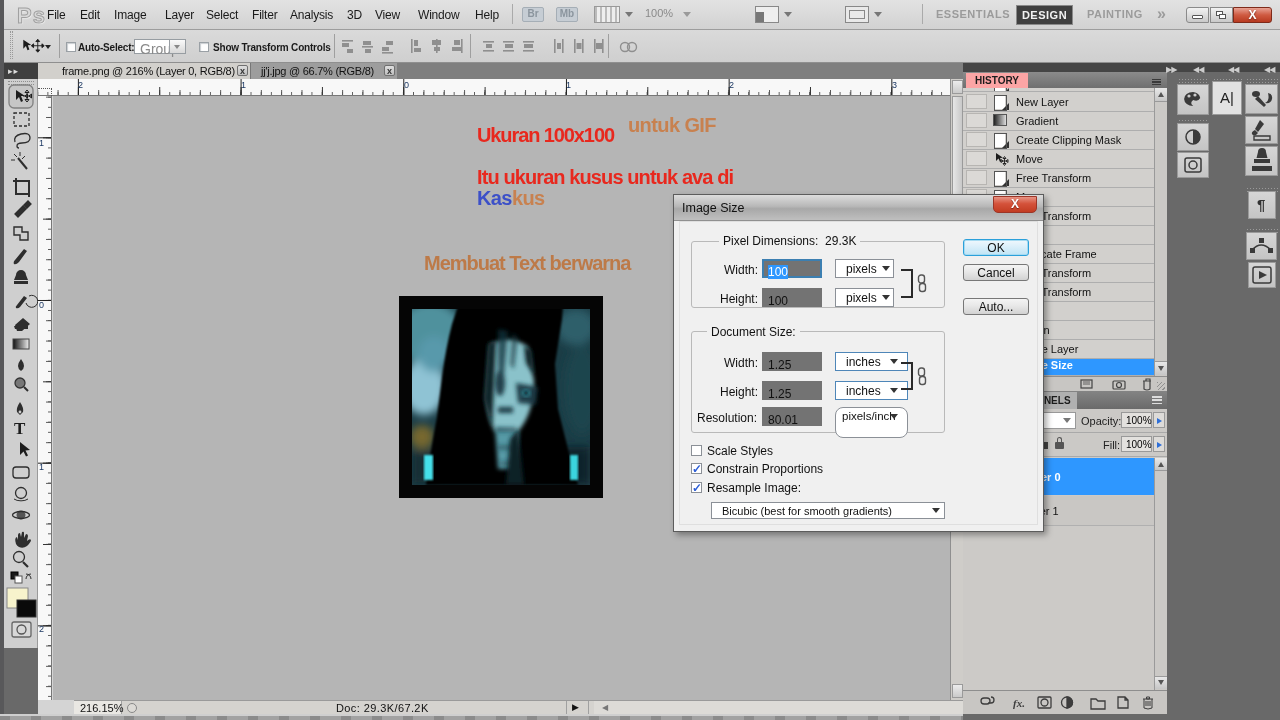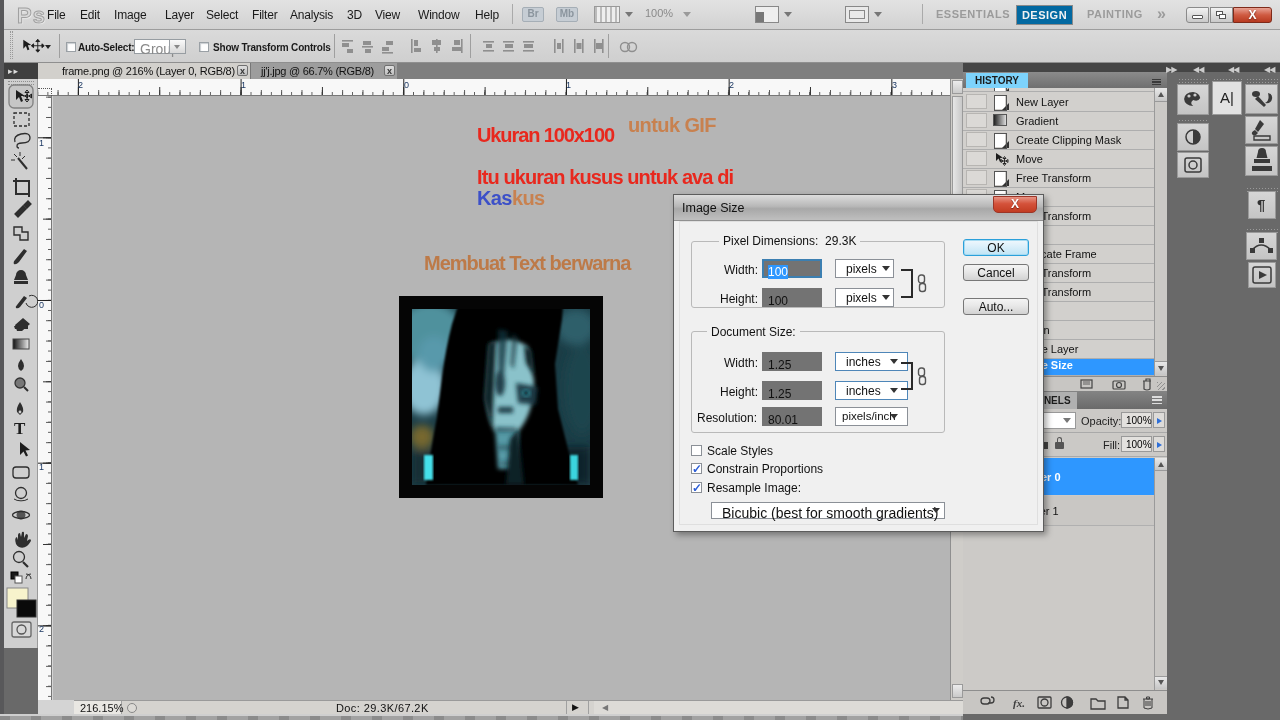--- a/index.html
+++ b/index.html
@@ -65,21 +65,21 @@
   border-top:1px solid #9a9a9a; font-size:11px; color:#111;margin-left:36px; }
 #botstrip { left:0; top:714px; width:1280px; height:6px; background:#cfcfcf; }
 #botedge { left:0; top:716px; width:1280px; height:4px;
   background:repeating-linear-gradient(90deg,#8b8b8b 0 10px,#a2a2a2 10px 31px); }
 
 #rightbg { left:963px; top:63px; width:317px; height:657px; background:#696969; }
 #rtophdr { left:963px; top:63px; width:317px; height:9px; background:#454545; }
 
 #histhdr { left:963px; top:72px; width:204px; height:16px;
   background:linear-gradient(#8b8b8b,#6f6f6f); }
-#histtab { left:966px; top:73px; width:62px; height:15px; background:#7dd3fc;
+#histtab { left:966px; top:73px; width:62px; height:15px; background:#fca5a5;
   font-size:10px; font-weight:bold; color:#1c1c1c; text-align:center; padding-top:2px;}
 #histrows { left:963px; top:88px; width:204px; height:288px; background:#d2d0cd; }
 .hrow { position:absolute; left:0; width:204px; height:19px; overflow:hidden;
   border-bottom:1px solid #aeaeae; font-size:11px; color:#111; }
 .hrow .txt { position:absolute; left:53px; top:3px; }
 .hselect { background:#2e97ff; color:#fff; font-weight:bold; }
 .hrow .well { position:absolute; left:3px; top:1px; width:21px; height:15px;
   background:#dbd9d6; border:1px solid #b7b5b2; }
 .hrow .ic { position:absolute; left:30px; top:1px; width:16px; height:16px; }
 .docic { background:
@@ -164,21 +164,21 @@
   <div class="abs" style="left:625px;top:12px;width:0;height:0;border-left:4px solid transparent;border-right:4px solid transparent;border-top:5px solid #777;"></div>
   <div class="abs" style="left:645px;top:7px;font-size:11px;color:#8a8a8a;">100%</div>
   <div class="abs" style="left:683px;top:12px;width:0;height:0;border-left:4px solid transparent;border-right:4px solid transparent;border-top:5px solid #9a9a9a;"></div>
   <div class="abs" style="left:755px;top:6px;width:24px;height:17px;border:1px solid #888;background:linear-gradient(90deg,#777 0 8px,#eee 8px);box-shadow:inset 0 5px 0 #eee;"></div>
   <div class="abs" style="left:784px;top:12px;width:0;height:0;border-left:4px solid transparent;border-right:4px solid transparent;border-top:5px solid #777;"></div>
   <div class="abs" style="left:845px;top:6px;width:24px;height:17px;border:1px solid #888;background:#e9e9e9;box-shadow:inset 0 0 0 3px #e9e9e9, inset 0 0 0 4px #888;"></div>
   <div class="abs" style="left:874px;top:12px;width:0;height:0;border-left:4px solid transparent;border-right:4px solid transparent;border-top:5px solid #777;"></div>
 
   <div class="abs" style="left:922px;top:4px;width:1px;height:20px;background:#aaa;"></div>
   <div class="abs" style="left:936px;top:8px;font-size:11px;font-weight:bold;color:#9b9b9b;letter-spacing:0.5px;">ESSENTIALS</div>
-  <div class="abs" style="left:1016px;top:5px;width:57px;height:20px;background:#0369a1;border:1px solid #8a8a8a;color:#f2f2f2;font-size:11px;font-weight:bold;text-align:center;padding-top:3px;letter-spacing:0.5px;">DESIGN</div>
+  <div class="abs" style="left:1016px;top:5px;width:57px;height:20px;background:#404040;border:1px solid #8a8a8a;color:#f2f2f2;font-size:11px;font-weight:bold;text-align:center;padding-top:3px;letter-spacing:0.5px;">DESIGN</div>
   <div class="abs" style="left:1087px;top:8px;font-size:11px;font-weight:bold;color:#9b9b9b;letter-spacing:0.5px;">PAINTING</div>
   <div class="abs" style="left:1157px;top:5px;font-size:16px;font-weight:bold;color:#9b9b9b;">»</div>
 
   <div class="abs" style="left:1186px;top:7px;width:23px;height:16px;background:linear-gradient(#f2f2f2,#c9c9c9);border:1px solid #8a8a8a;border-radius:3px 0 0 3px;"></div>
   <div class="abs" style="left:1192px;top:15px;width:11px;height:4px;background:#fff;border:1px solid #555;border-radius:1px;"></div>
   <div class="abs" style="left:1210px;top:7px;width:23px;height:16px;background:linear-gradient(#f2f2f2,#c9c9c9);border:1px solid #8a8a8a;"></div>
   <div class="abs" style="left:1216px;top:11px;width:7px;height:5px;border:1px solid #555;background:#fff;"></div>
   <div class="abs" style="left:1219px;top:14px;width:7px;height:5px;border:1px solid #555;background:#fff;"></div>
   <div class="abs" style="left:1233px;top:7px;width:39px;height:16px;background:linear-gradient(#e8a294,#cf5a41 50%,#b83a20);border:1px solid #7e2a1a;border-radius:0 3px 3px 0;color:#fff;font-weight:bold;font-size:12px;text-align:center;text-shadow:0 1px 2px #6e2416;line-height:15px;">X</div>
 
@@ -722,30 +722,30 @@
     <div class="dlabel" style="left:50px;top:161px;">Width:</div>
     <div class="dfield" style="left:88px;top:157px;width:60px;height:19px;">1.25</div>
     <div class="ddrop" style="left:161px;top:157px;width:73px;height:19px;border-color:#4e86b8;">inches</div>
     <div class="darr" style="left:216px;top:164px;"></div>
     <div class="dlabel" style="left:46px;top:190px;">Height:</div>
     <div class="dfield" style="left:88px;top:186px;width:60px;height:19px;">1.25</div>
     <div class="ddrop" style="left:161px;top:186px;width:73px;height:19px;border-color:#4e86b8;">inches</div>
     <div class="darr" style="left:216px;top:193px;"></div>
     <div class="dlabel" style="left:23px;top:216px;">Resolution:</div>
     <div class="dfield" style="left:88px;top:212px;width:60px;height:19px;">80.01</div>
-    <div class="ddrop" style="left:161px;top:212px;width:73px;height:19px;padding-left:6px;font-size:11.5px;">pixels/inch</div>
+    <div class="ddrop" style="left:161px;top:212px;width:73px;height:31px;padding-left:6px;font-size:11.5px;border-radius:8px;">pixels/inch</div>
     <div class="darr" style="left:216px;top:219px;"></div>
 
     <div class="cb" style="left:17px;top:250px;"></div>
     <div class="dlabel" style="left:33px;top:249px;">Scale Styles</div>
     <div class="cb" style="left:17px;top:268px;color:#2b5dd7;font-size:12px;line-height:10px;text-indent:0px;">✓</div>
     <div class="dlabel" style="left:33px;top:267px;">Constrain Proportions</div>
     <div class="cb" style="left:17px;top:287px;color:#2b5dd7;font-size:12px;line-height:10px;text-indent:0px;">✓</div>
     <div class="dlabel" style="left:33px;top:286px;">Resample Image:</div>
-    <div class="ddrop" style="left:37px;top:307px;width:234px;height:17px;font-size:14px;">Bicubic (best for smooth gradients)</div>
+    <div class="ddrop" style="left:37px;top:307px;width:234px;height:17px;font-size:11px;">Bicubic (best for smooth gradients)</div>
     <div class="darr" style="left:258px;top:313px;"></div>
 
     <div class="dbtn" style="left:289px;top:44px;border-color:#2ba0da;box-shadow:0 0 0 1px #a6dbf2 inset;background:linear-gradient(#f0f8fd,#dbeffa 45%,#bfe4f5);">OK</div>
     <div class="dbtn" style="left:289px;top:69px;">Cancel</div>
     <div class="dbtn" style="left:289px;top:103px;">Auto...</div>
 
     <div class="abs" style="left:227px;top:74px;width:12px;height:29px;border-top:2px solid #2a2a2a;border-right:2px solid #2a2a2a;border-bottom:2px solid #2a2a2a;"></div>
     <svg class="abs" style="left:243px;top:79px;" width="10" height="19" viewBox="0 0 10 19">
       <rect x="1.5" y="1" width="6" height="8" rx="2.5" fill="none" stroke="#555" stroke-width="1.4"></rect>
       <rect x="2.5" y="9.5" width="6" height="8" rx="2.5" fill="none" stroke="#555" stroke-width="1.4"></rect>

